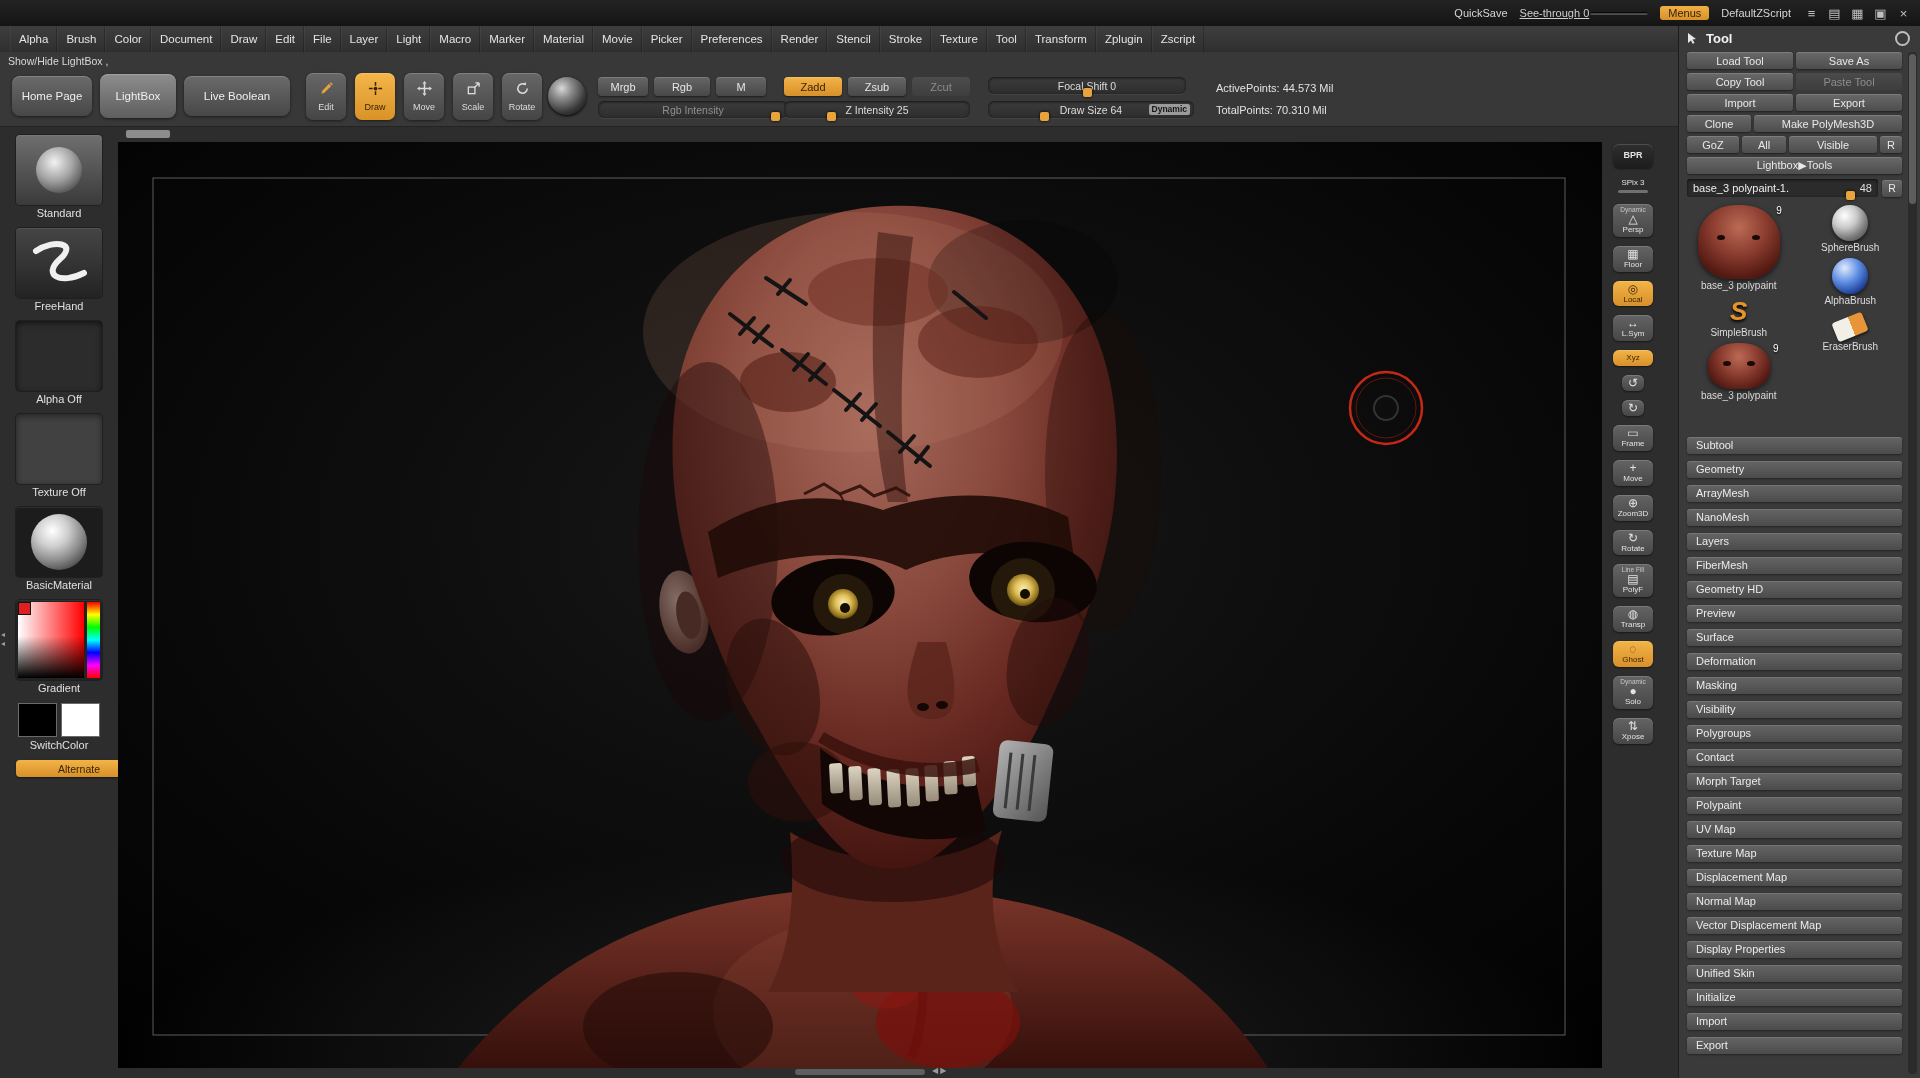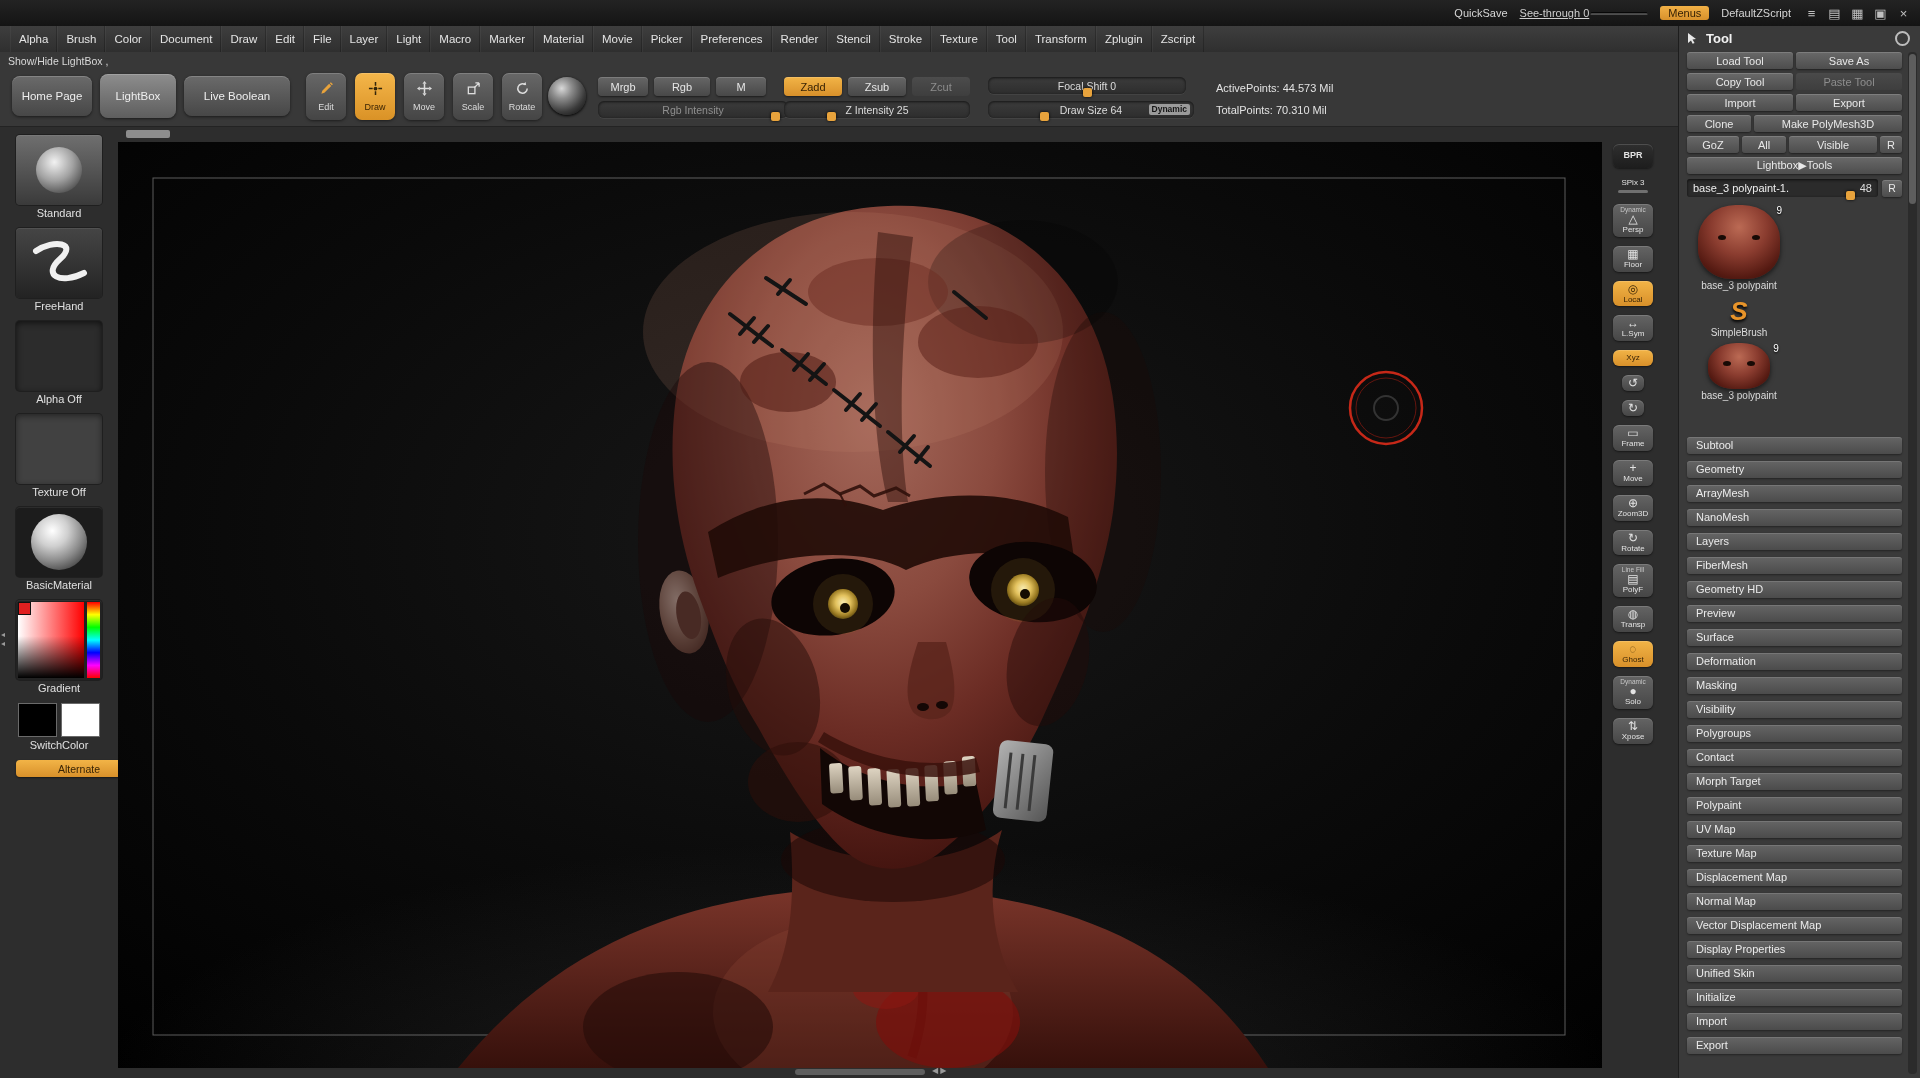--- a/index.html
+++ b/index.html
@@ -613,20 +613,34 @@
           </div>
           <div class="thumb-item">
             <div class="thumb-head small">
               <span class="eye l"></span>
               <span class="eye r"></span>
             </div>
             <span class="badge">9</span>
             <div class="thumb-label">base_3 polypaint</div>
           </div>
         </div>
+      <div class="thumb-col" id="thumbs-right">
+          <div class="thumb-item">
+            <div class="thumb-sphere"></div>
+            <div class="thumb-label">SphereBrush</div>
+          </div>
+          <div class="thumb-item">
+            <div class="thumb-alphasphere"></div>
+            <div class="thumb-label">AlphaBrush</div>
+          </div>
+          <div class="thumb-item">
+            <div class="thumb-eraser"></div>
+            <div class="thumb-label">EraserBrush</div>
+          </div>
+        </div>
     </div>
     <div id="section-list">
         <div class="section-bar">Subtool</div>
         <div class="section-bar">Geometry</div>
         <div class="section-bar">ArrayMesh</div>
         <div class="section-bar">NanoMesh</div>
         <div class="section-bar">Layers</div>
         <div class="section-bar">FiberMesh</div>
         <div class="section-bar">Geometry HD</div>
         <div class="section-bar">Preview</div>

